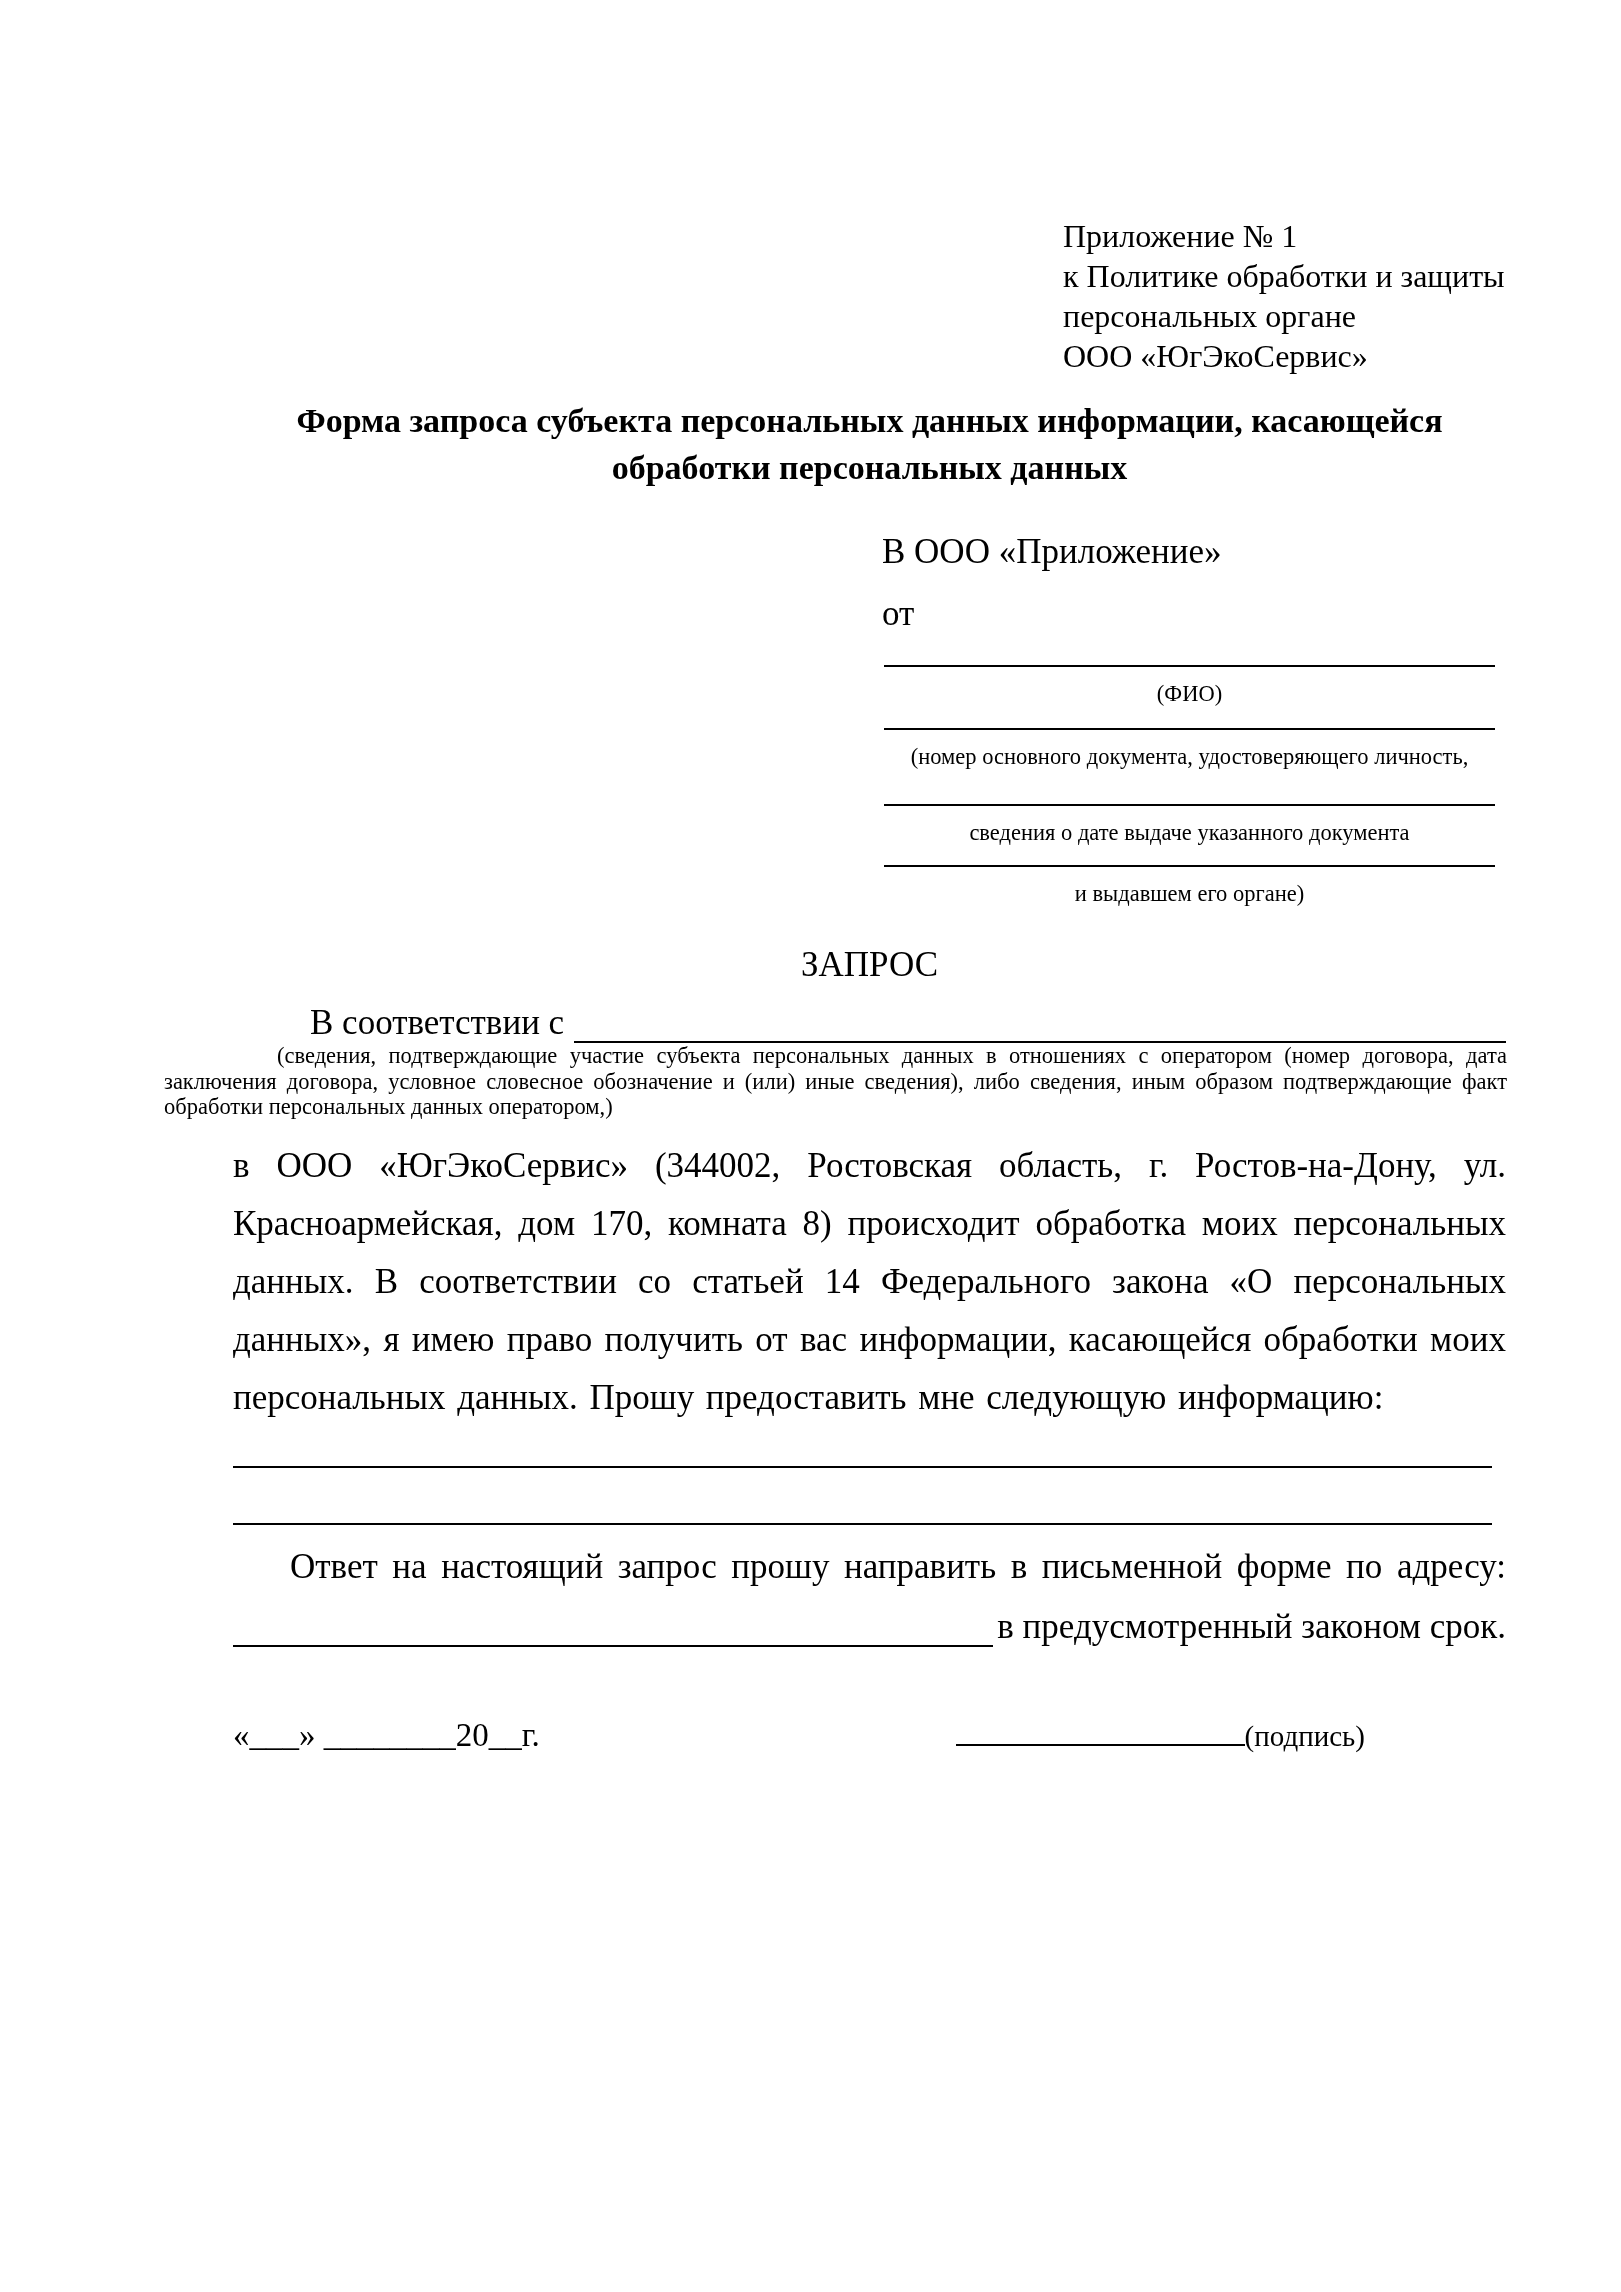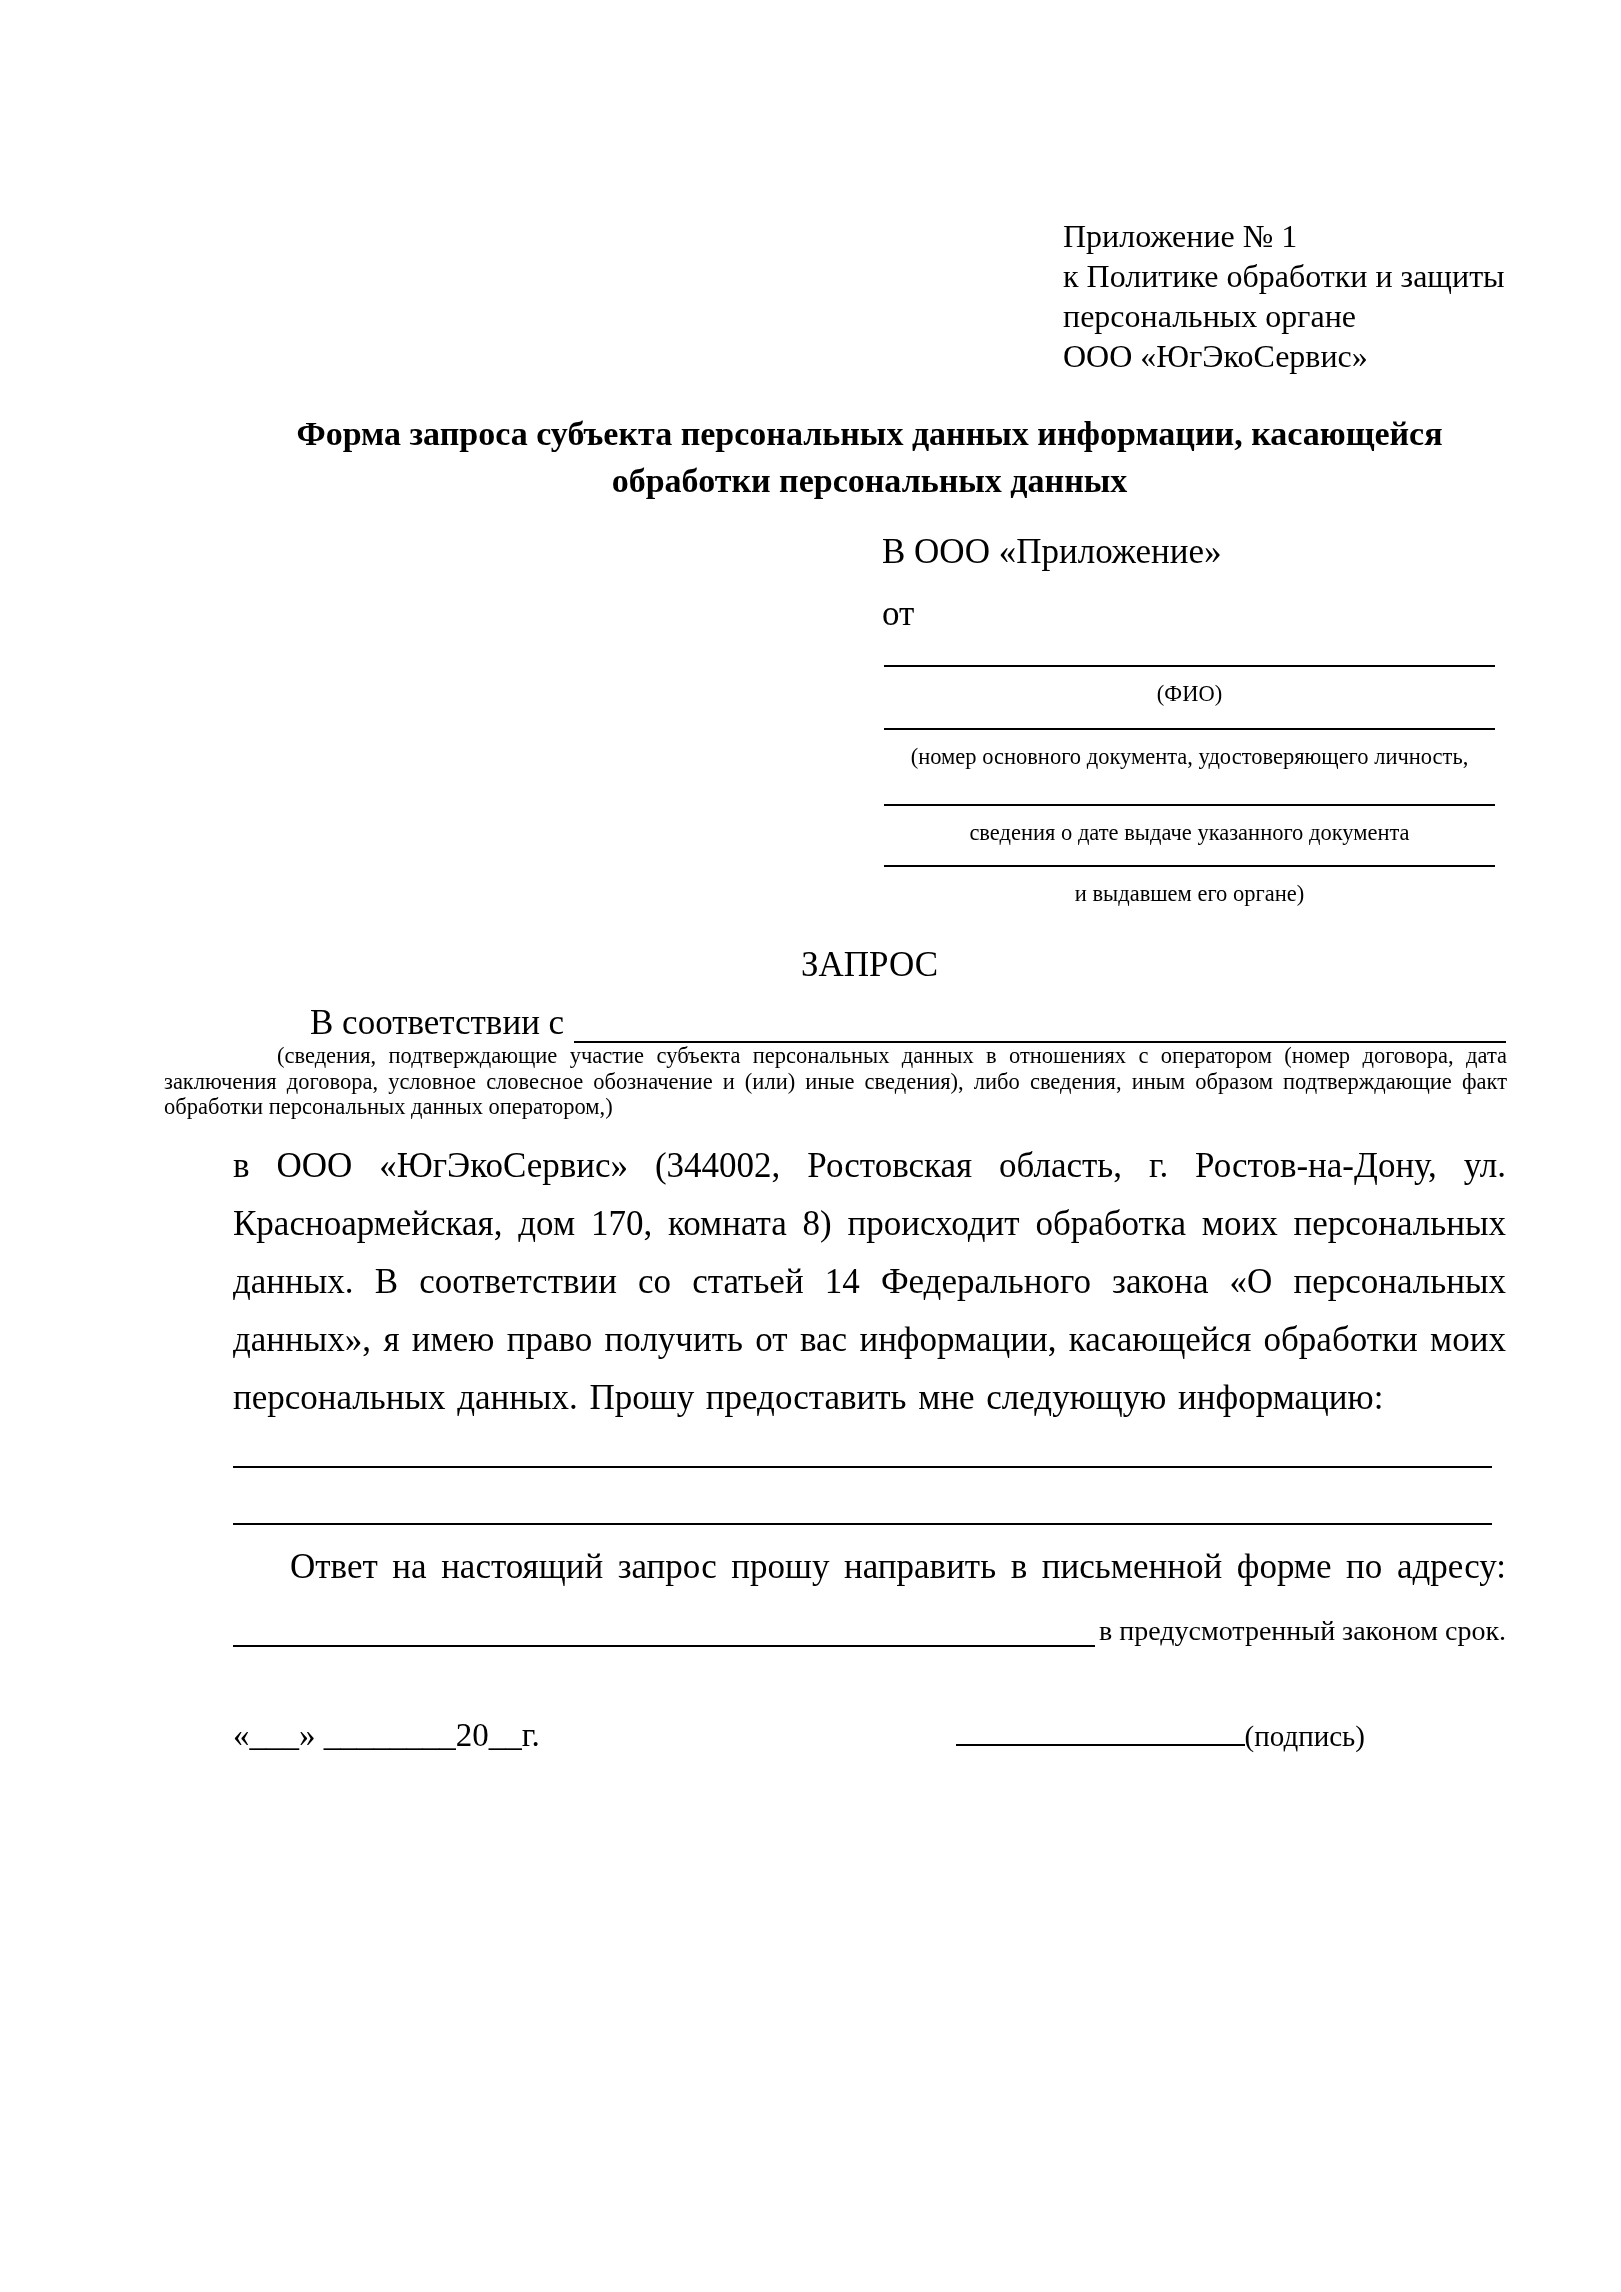--- a/index.html
+++ b/index.html
@@ -30,21 +30,20 @@
 
   
   .doc-title {
     left: 252px;
     top: 397px;
     width: 1235px;
     font-size: 34px;
     font-weight: bold;
     line-height: 47px;
     text-align: center;
-    margin-top: 13px;
   }
 
   
   .recipient-to { left: 882px; top: 532px; font-size: 35px; }
   .recipient-from { left: 882px; top: 594px; font-size: 35px; }
 
   
   .fill-field {
     left: 884px;
     width: 611px;
@@ -131,21 +130,21 @@
     text-align-last: justify;
     text-indent: 57px;
   }
   .reply-line2 {
     left: 233px;
     top: 1604px;
     width: 1273px;
     height: 43px;
     display: flex;
     align-items: stretch;
-    font-size: 28px;
+    font-size: 35px;
   }
   .reply-line2 .rule {
     flex: 1;
     border-bottom: 2.9px solid #000;
     margin-right: 3.9px;
   }
   .reply-line2 .suffix {
     white-space: nowrap;
     align-self: flex-end;
   }

